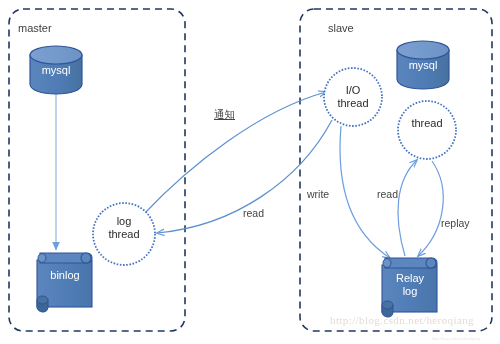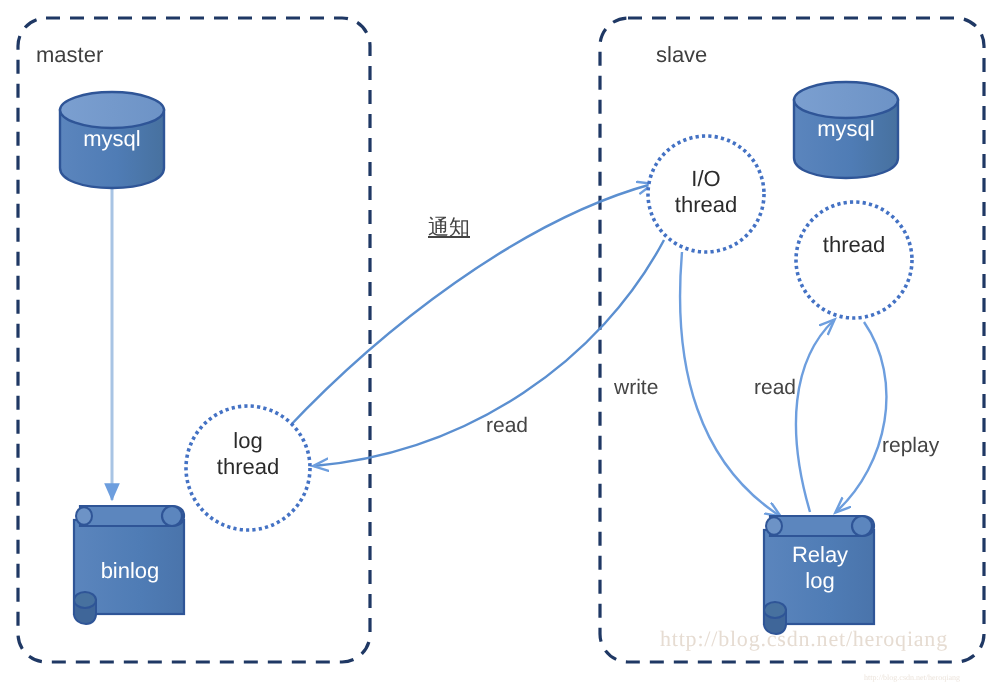--- a/index.html
+++ b/index.html
@@ -149,21 +149,21 @@
       <ellipse cx="387" cy="263" rx="4" ry="4.4" fill="#6d93c6" stroke="#2f5597" stroke-width="1"></ellipse>
       <path d="M382,305 L382,312 C382,315 385,317 388,317 C391,317 393,315 393,312 L393,305 Z" fill="#3f6699" stroke="#2f5597" stroke-width="1"></path>
       <ellipse cx="387.5" cy="305" rx="5.5" ry="4" fill="#47719f" stroke="#2f5597" stroke-width="1"></ellipse>
     </g>
   </svg>
 
   <div class="txt zone-label" style="left:18px; top:22px;">master</div>
   <div class="txt zone-label" style="left:328px; top:22px;">slave</div>
 
   <div class="shape-label" style="left:31px; top:64px; width:50px;">mysql</div>
-  <div class="shape-label" style="left:40px; top:280px; width:50px;">binlog</div>
+  <div class="shape-label" style="left:40px; top:269px; width:50px;">binlog</div>
   <div class="shape-label" style="left:398px; top:59px; width:50px;">mysql</div>
   <div class="shape-label" style="left:385px; top:272px; width:50px;">
     <div>Relay</div>
     <div>log</div>
   </div>
 
   <div class="circle-label" style="left:94px; top:215px; width:60px;">
     <div>log</div>
     <div>thread</div>
   </div>

